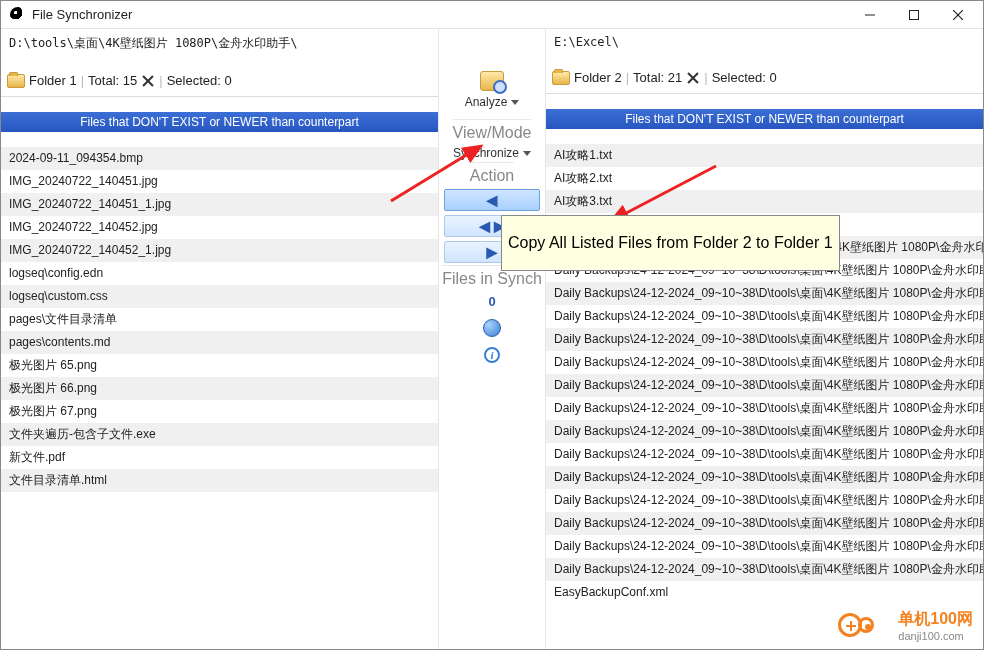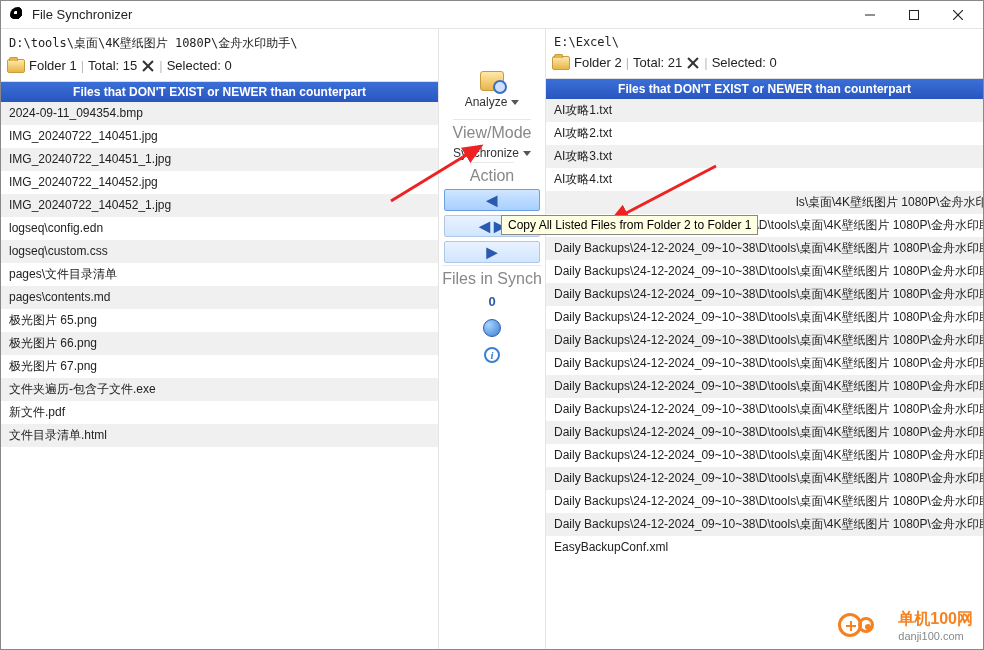--- a/index.html
+++ b/index.html
@@ -36,20 +36,21 @@
 }
 .main {
   display: flex;
   height: calc(100% - 28px);
 }
 .panel {
   flex: 1;
   display: flex;
   flex-direction: column;
   min-width: 0;
+  gap: 15px;
 }
 .path-bar {
   padding: 6px 8px 4px 8px;
   font-family: "SimSun", monospace;
   font-size: 12px;
   color: #222;
   white-space: nowrap;
   overflow: hidden;
 }
 .stats-bar {
@@ -92,21 +93,20 @@
 .x-icon::before { transform: rotate(45deg); }
 .x-icon::after { transform: rotate(-45deg); }
 .col-header {
   background: linear-gradient(#3b6fd6, #2856c0);
   color: #fff;
   text-align: center;
   font-size: 12px;
   padding: 3px 4px;
   white-space: nowrap;
   overflow: hidden;
-  font-weight: bold;
 }
 .file-list {
   flex: 1;
   overflow: hidden;
   font-family: Tahoma, "SimSun", sans-serif;
   font-size: 12px;
 }
 .file-row {
   padding: 3px 8px;
   white-space: nowrap;
@@ -222,22 +222,22 @@
   margin: 4px auto;
   font-size: 11px;
 }
 
 .tooltip {
   position: absolute;
   left: 500px;
   top: 214px;
   background: #ffffe1;
   border: 1px solid #888;
-  padding: 2px 6px;
-  font-size: 12px;
+  padding: 18px 6px;
+  font-size: 16px;
   font-family: Tahoma, sans-serif;
   white-space: nowrap;
   z-index: 10;
 }
 
 svg.arrow-annot {
   position: absolute;
   pointer-events: none;
 }
 

